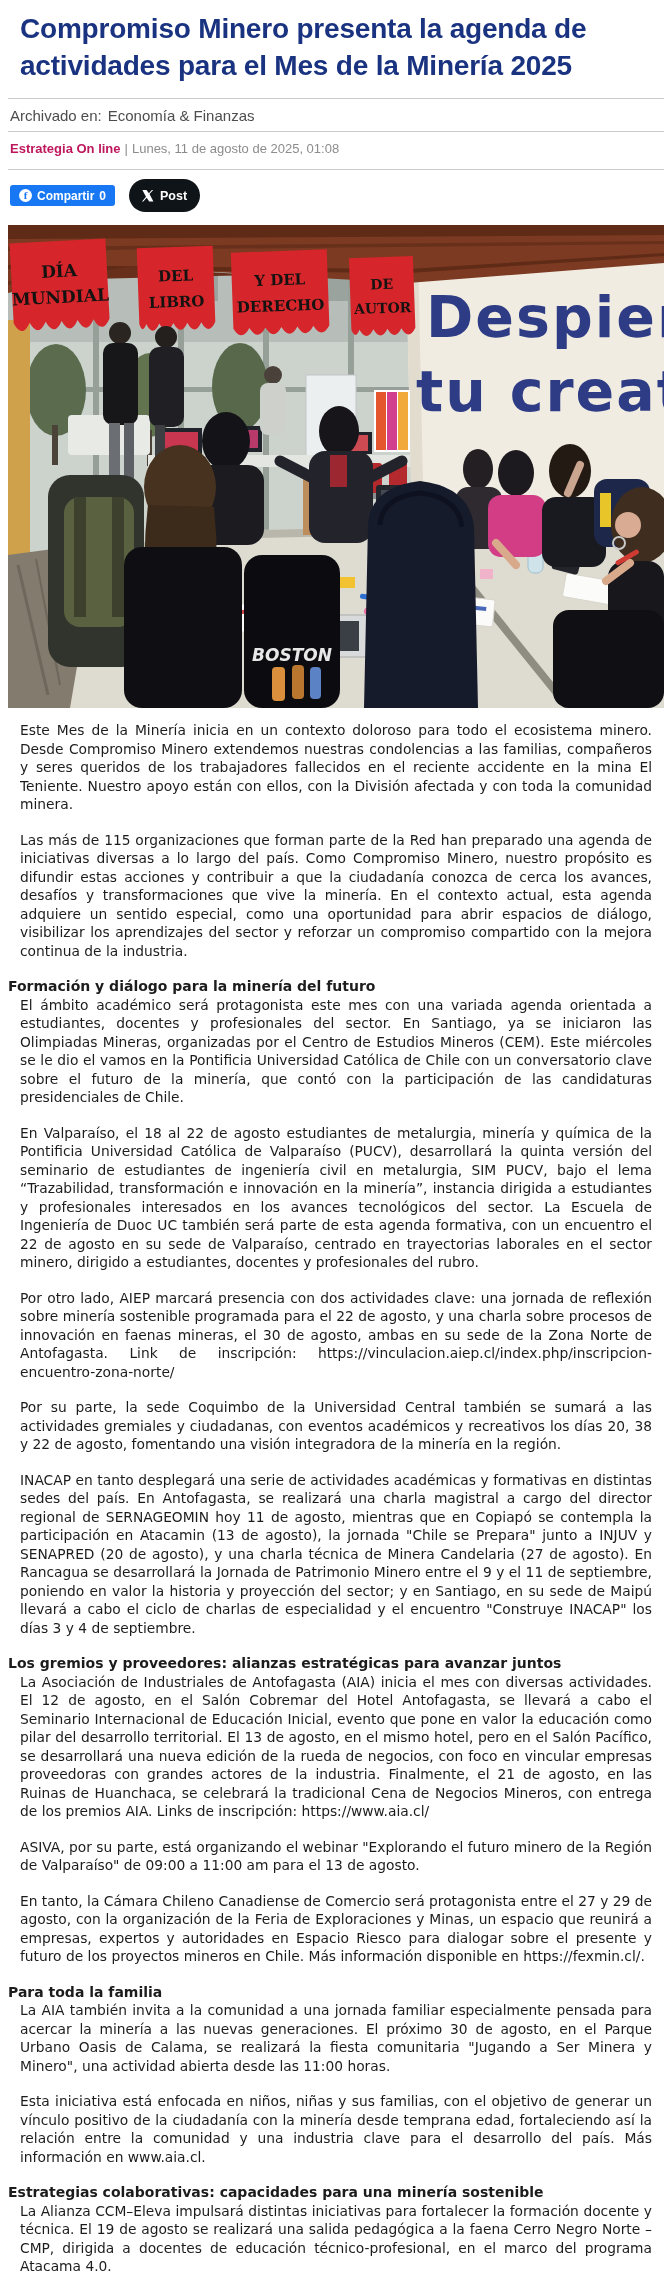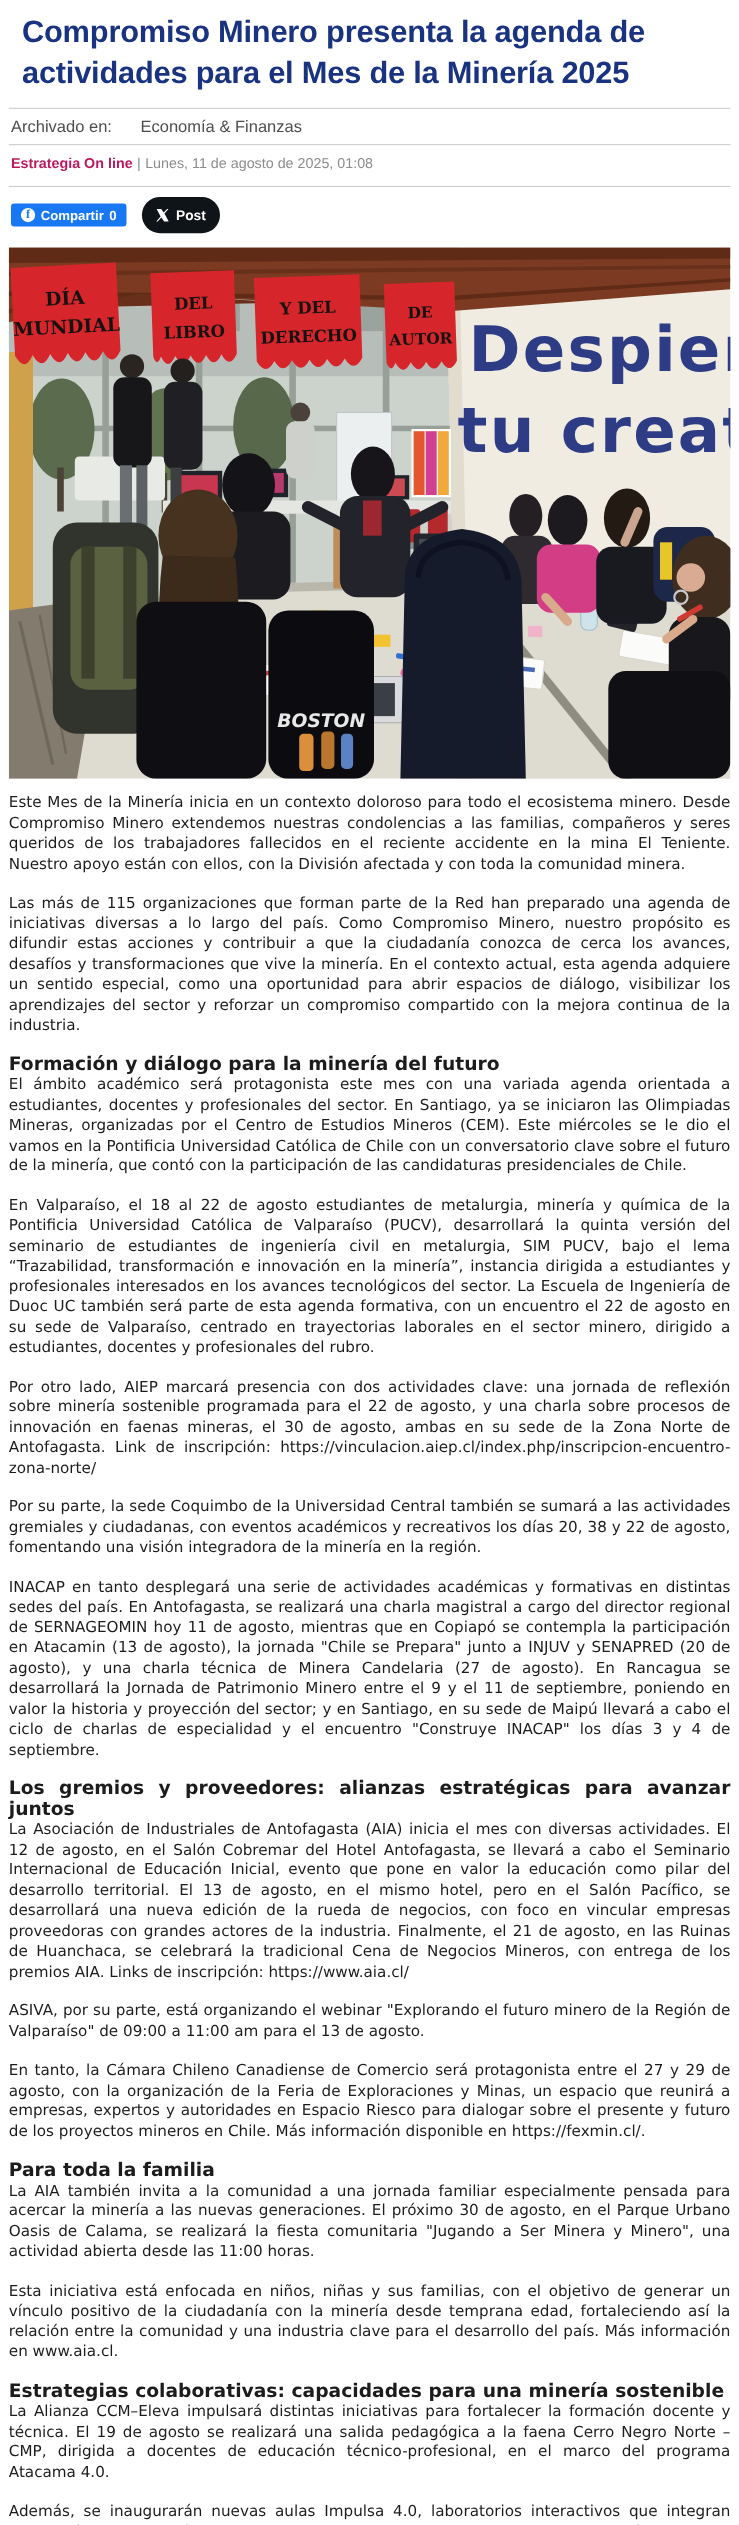--- a/index.html
+++ b/index.html
@@ -5,39 +5,39 @@
   html,body{margin:0;padding:0;background:#ffffff;}
   body{width:672px;font-family:"Liberation Sans",sans-serif;}
   .page{padding:0 8px;}
   .article-title{
     color:#1a3380;font-weight:700;font-size:28px;line-height:37px;
     margin:10px 12px 14px;letter-spacing:-0.2px;
   }
   .divider{border-top:1px solid #cccccc;height:0;}
   .archived-row{display:flex;gap:6px;align-items:center;color:#4d4d4d;
     font-size:15px;padding:8px 2px 7px;}
-  .archived-row .category{color:#4d4d4d;text-decoration:none;margin-left:20px;}
+  .archived-row .category{color:#4d4d4d;text-decoration:none;}
   .byline-row{font-size:13px;color:#8c8c8c;padding:9px 2px 13px;}
   .byline-row .source{color:#be185d;font-weight:700;}
   .byline-row .sep{margin:0 4px;color:#8c8c8c;}
   .share-row{display:flex;align-items:center;gap:14px;padding:9px 2px 8px;}
   .fb-button{display:inline-flex;align-items:center;gap:5px;background:#1877f2;
     color:#fff;font-size:12px;font-weight:700;height:21px;padding:0 9px;
     border-radius:3px;border:none;cursor:pointer;font-family:"Liberation Sans",sans-serif;}
   .fb-icon{display:inline-grid;place-items:center;background:#ffffff;color:#1877f2;
     width:13px;height:13px;border-radius:50%;font-family:"Liberation Serif",serif;
     font-weight:700;font-size:11px;line-height:1;}
   .x-button{display:inline-flex;align-items:center;gap:6px;background:#0f1419;
     color:#fff;font-size:12.5px;font-weight:700;height:33px;padding:0 13px;
     border-radius:999px;border:none;cursor:pointer;font-family:"Liberation Sans",sans-serif;}
   .article-photo{display:block;width:656px;height:483px;margin:5px 0 13px;}
   .article-body{font-family:"DejaVu Sans",sans-serif;font-size:13.8px;
     line-height:18.5px;color:#1c1c1c;text-align:justify;padding-bottom:10px;}
-  .article-body p.para{margin:0 0 17px;}
-  .article-body .section-heading{font-weight:700;font-size:17px;margin:0;}
+  .article-body p.para{margin:0 12px 17px;}
+  .article-body .section-heading{font-weight:700;font-size:14px;margin:0;}
 </style>
 </head>
 <body>
 
 <div class="page">
 
   <h1 class="article-title">Compromiso Minero presenta la agenda de actividades para el Mes de la Minería 2025</h1>
 
   <div class="divider"></div>
 

